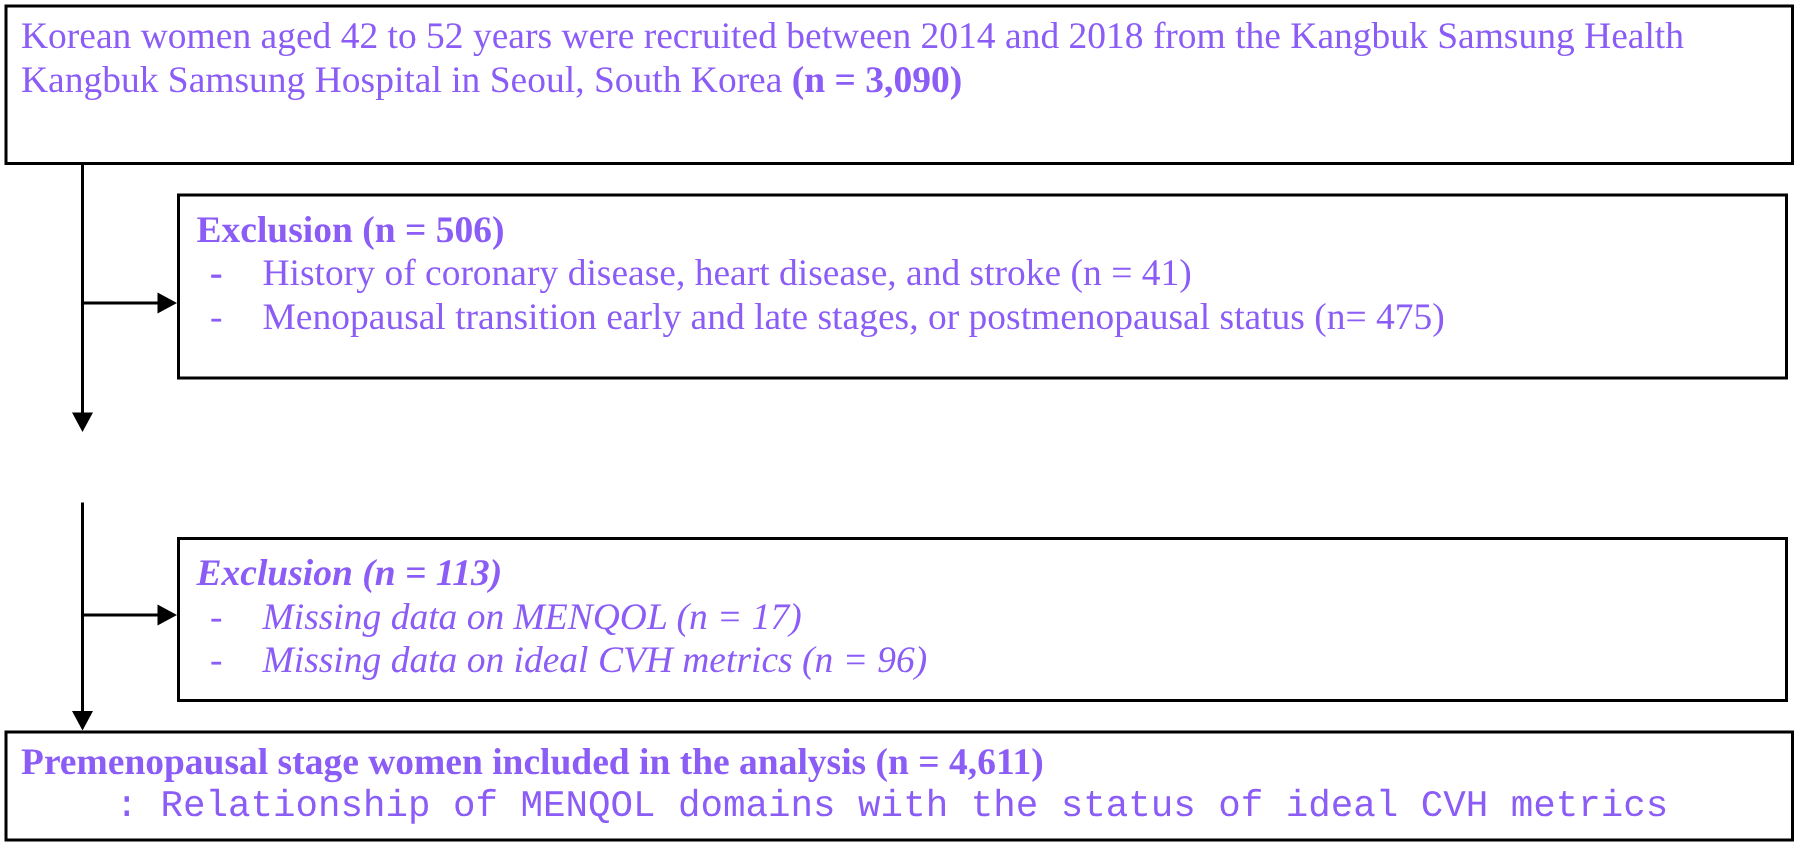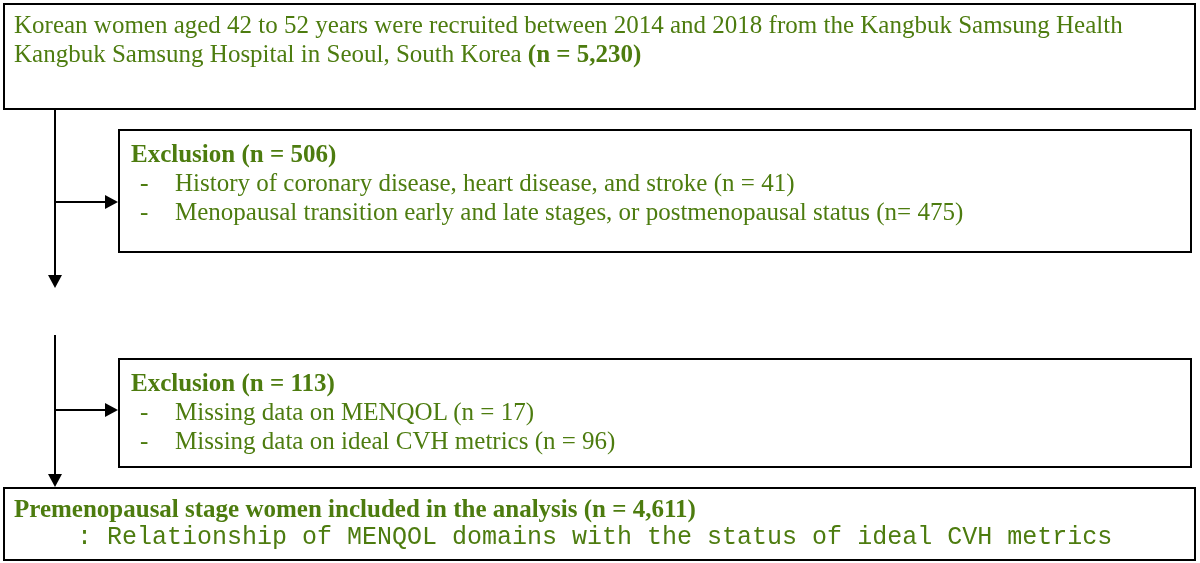--- a/index.html
+++ b/index.html
@@ -7,39 +7,39 @@
     padding: 0;
     background: #ffffff;
   }
   .canvas {
     position: relative;
     width: 1200px;
     height: 563px;
     background: #ffffff;
     font-family: "Liberation Serif", "DejaVu Serif", serif;
     font-size: 25px;
-    color: #4d7c0f;
+    color: #8b5cf6;
     overflow: hidden;
   }
   .box {
     position: absolute;
     box-sizing: border-box;
     border: 2px solid #000000;
     background: #ffffff;
   }
   .b { font-weight: bold; }
   .tline {
     line-height: 29px;
     white-space: nowrap;
   }
   
   .box-recruitment { left: 3px;   top: 3px;   width: 1193px; height: 107px; padding: 5px 0 0 9px; }
   .box-exclusion1  { left: 118px; top: 129px; width: 1074px; height: 124px; padding: 8px 0 0 11px; }
   .box-eligible    { left: 3px;   top: 288px; width: 1193px; height: 47px;  padding: 6px 0 0 9px; }
-  .box-exclusion2  { left: 118px; top: 358px; width: 1074px; height: 110px; padding: 8px 16px 0 11px; }
+  .box-exclusion2  { left: 118px; top: 358px; width: 1074px; height: 110px; padding: 8px 16px 0 11px; font-style: italic; }
   .box-analysis    { left: 3px;   top: 487px; width: 1193px; height: 74px;  padding: 5px 0 0 9px; }
   
   .item {
     position: relative;
     line-height: 29px;
     padding-left: 44px;
     white-space: nowrap;
   }
   .dash {
     position: absolute;
@@ -87,21 +87,21 @@
   .arrow-right1 { top: 195px; }
   .arrow-right2 { top: 403px; }
 </style>
 </head>
 <body>
 
 <div class="canvas">
 
   <div class="box box-recruitment">
     <div class="tline">Korean women aged 42 to 52 years were recruited between 2014 and 2018 from the Kangbuk Samsung Health</div>
-    <div class="tline"><span>Kangbuk Samsung Hospital in Seoul, South Korea </span><span class="b">(n = 5,230)</span></div>
+    <div class="tline"><span>Kangbuk Samsung Hospital in Seoul, South Korea </span><span class="b">(n = 3,090)</span></div>
   </div>
 
   <div class="vline vline1"></div>
   <div class="arrow-down arrow-down1"></div>
   <div class="hline hline1"></div>
   <div class="arrow-right arrow-right1"></div>
 
   <div class="box box-exclusion1">
     <div class="tline b">Exclusion (n = 506)</div>
     <div class="item"><span class="dash">-</span></div>

